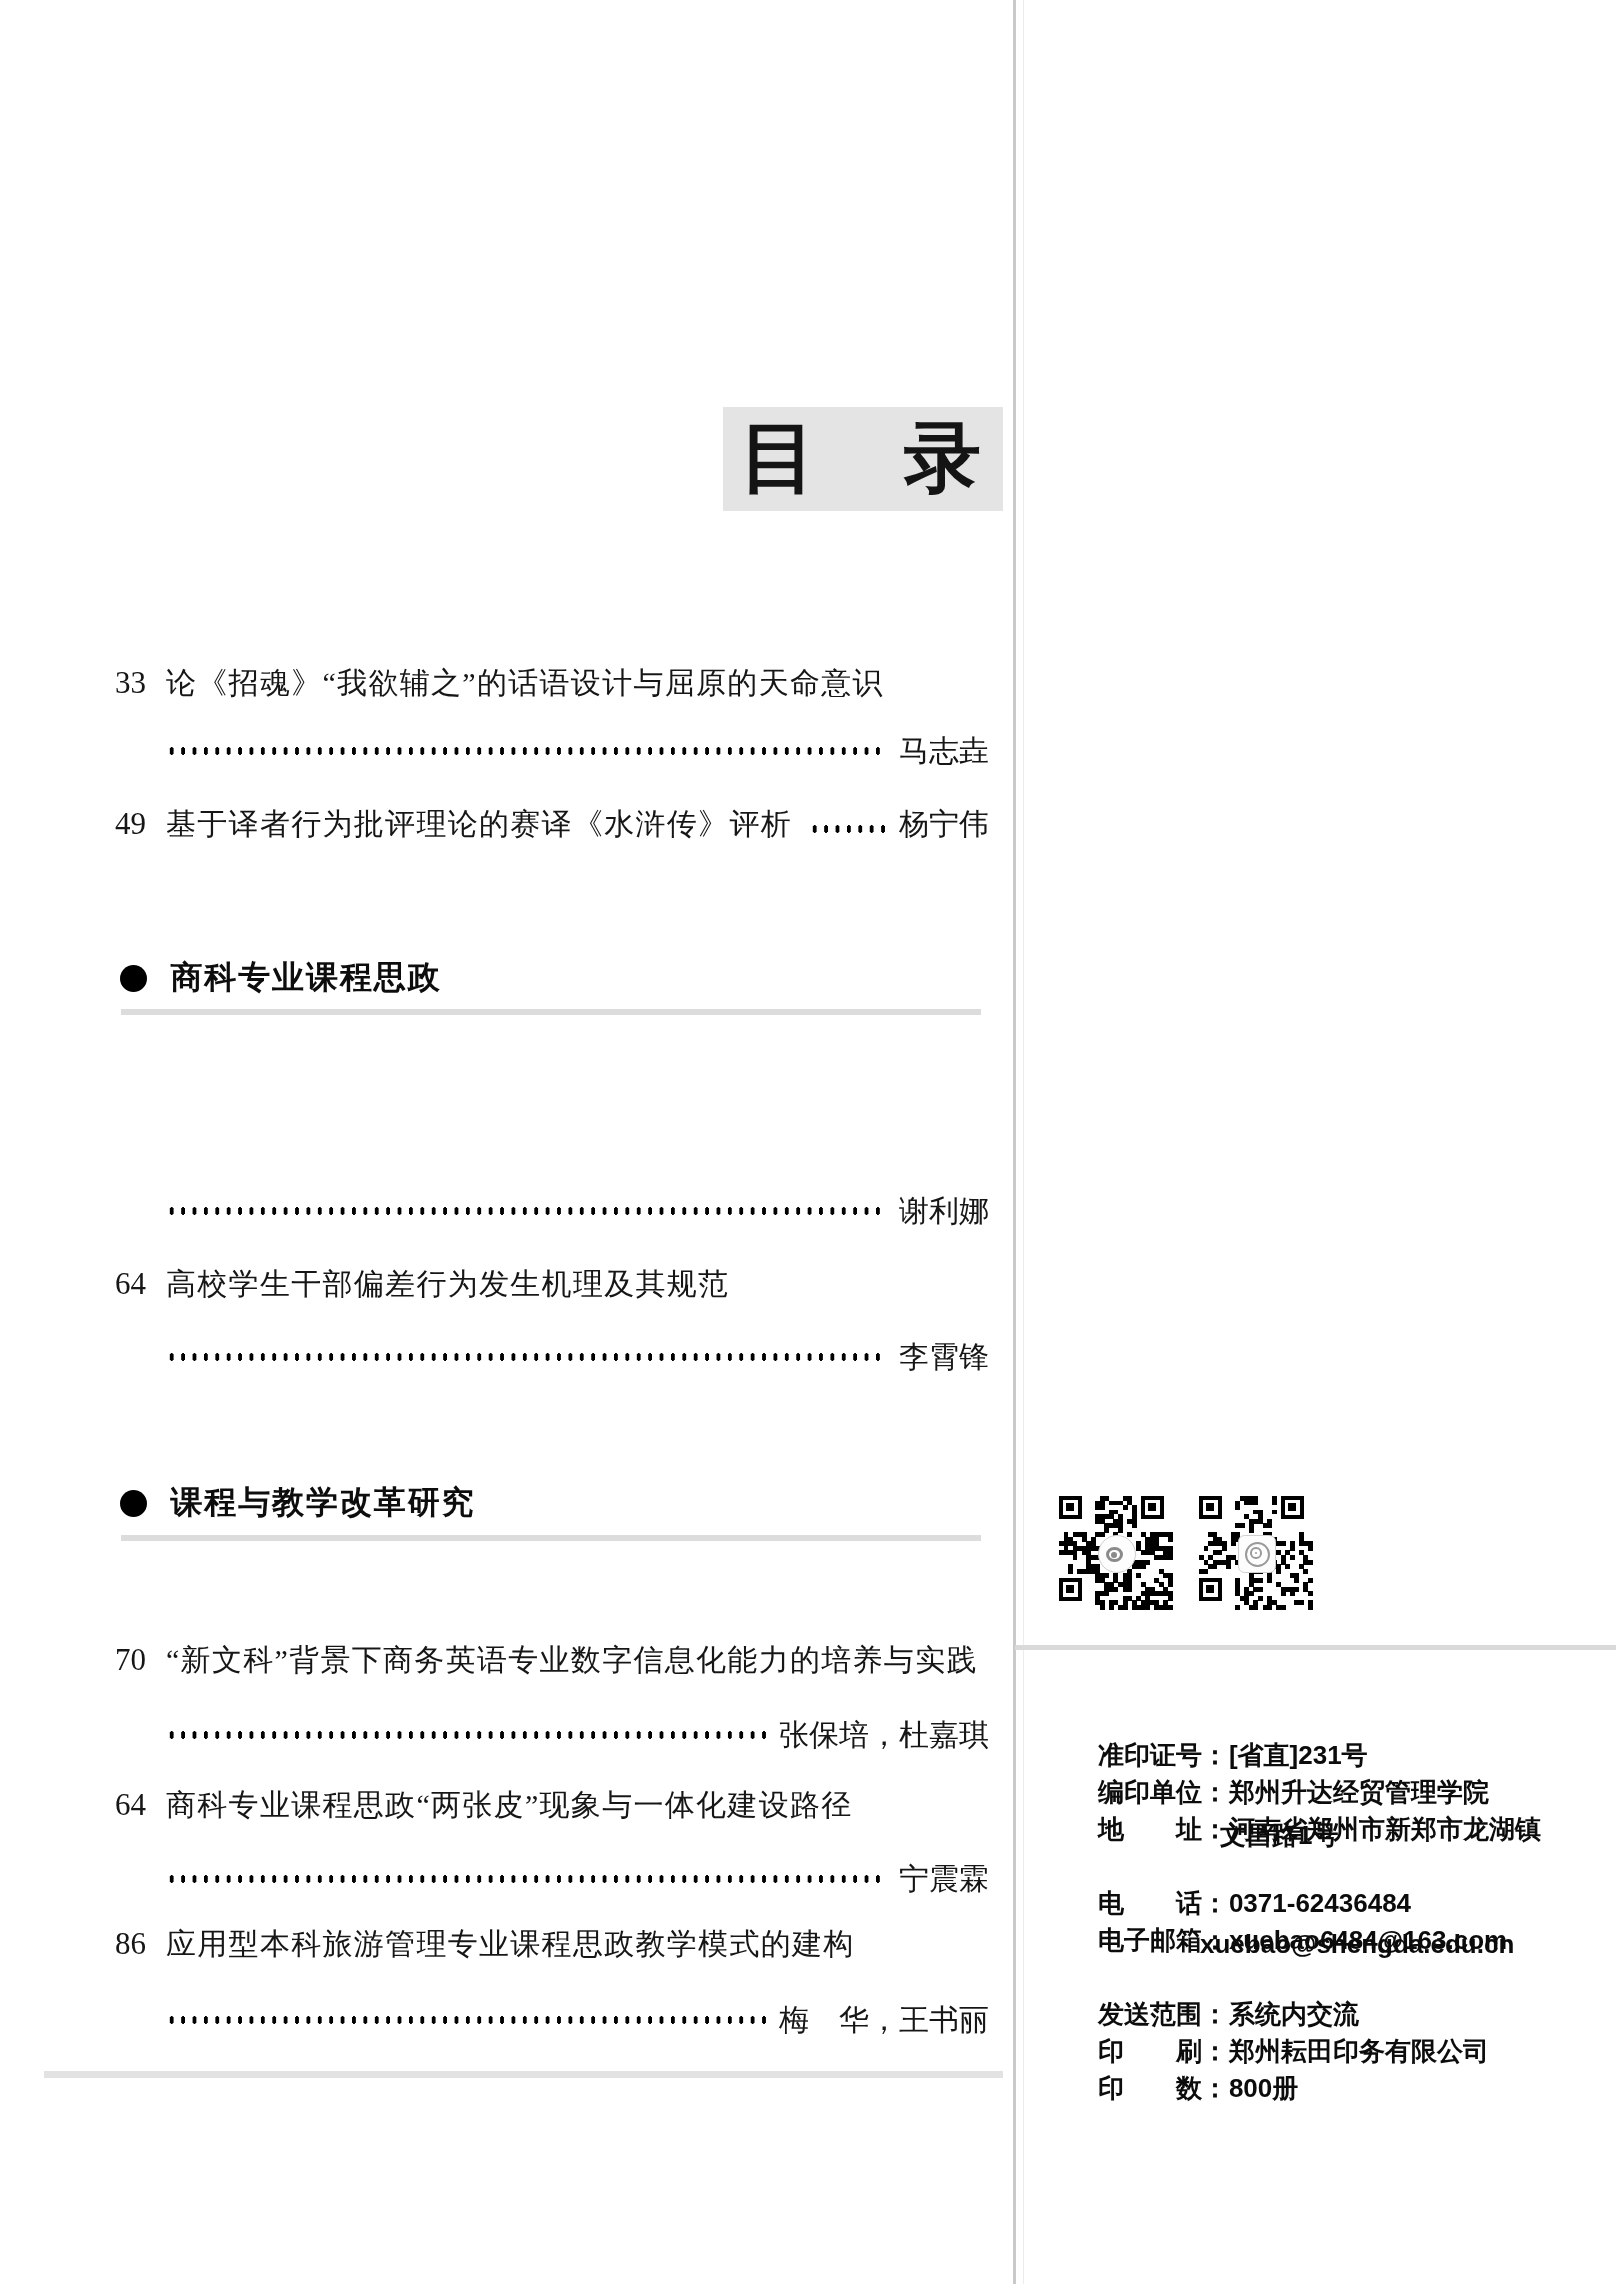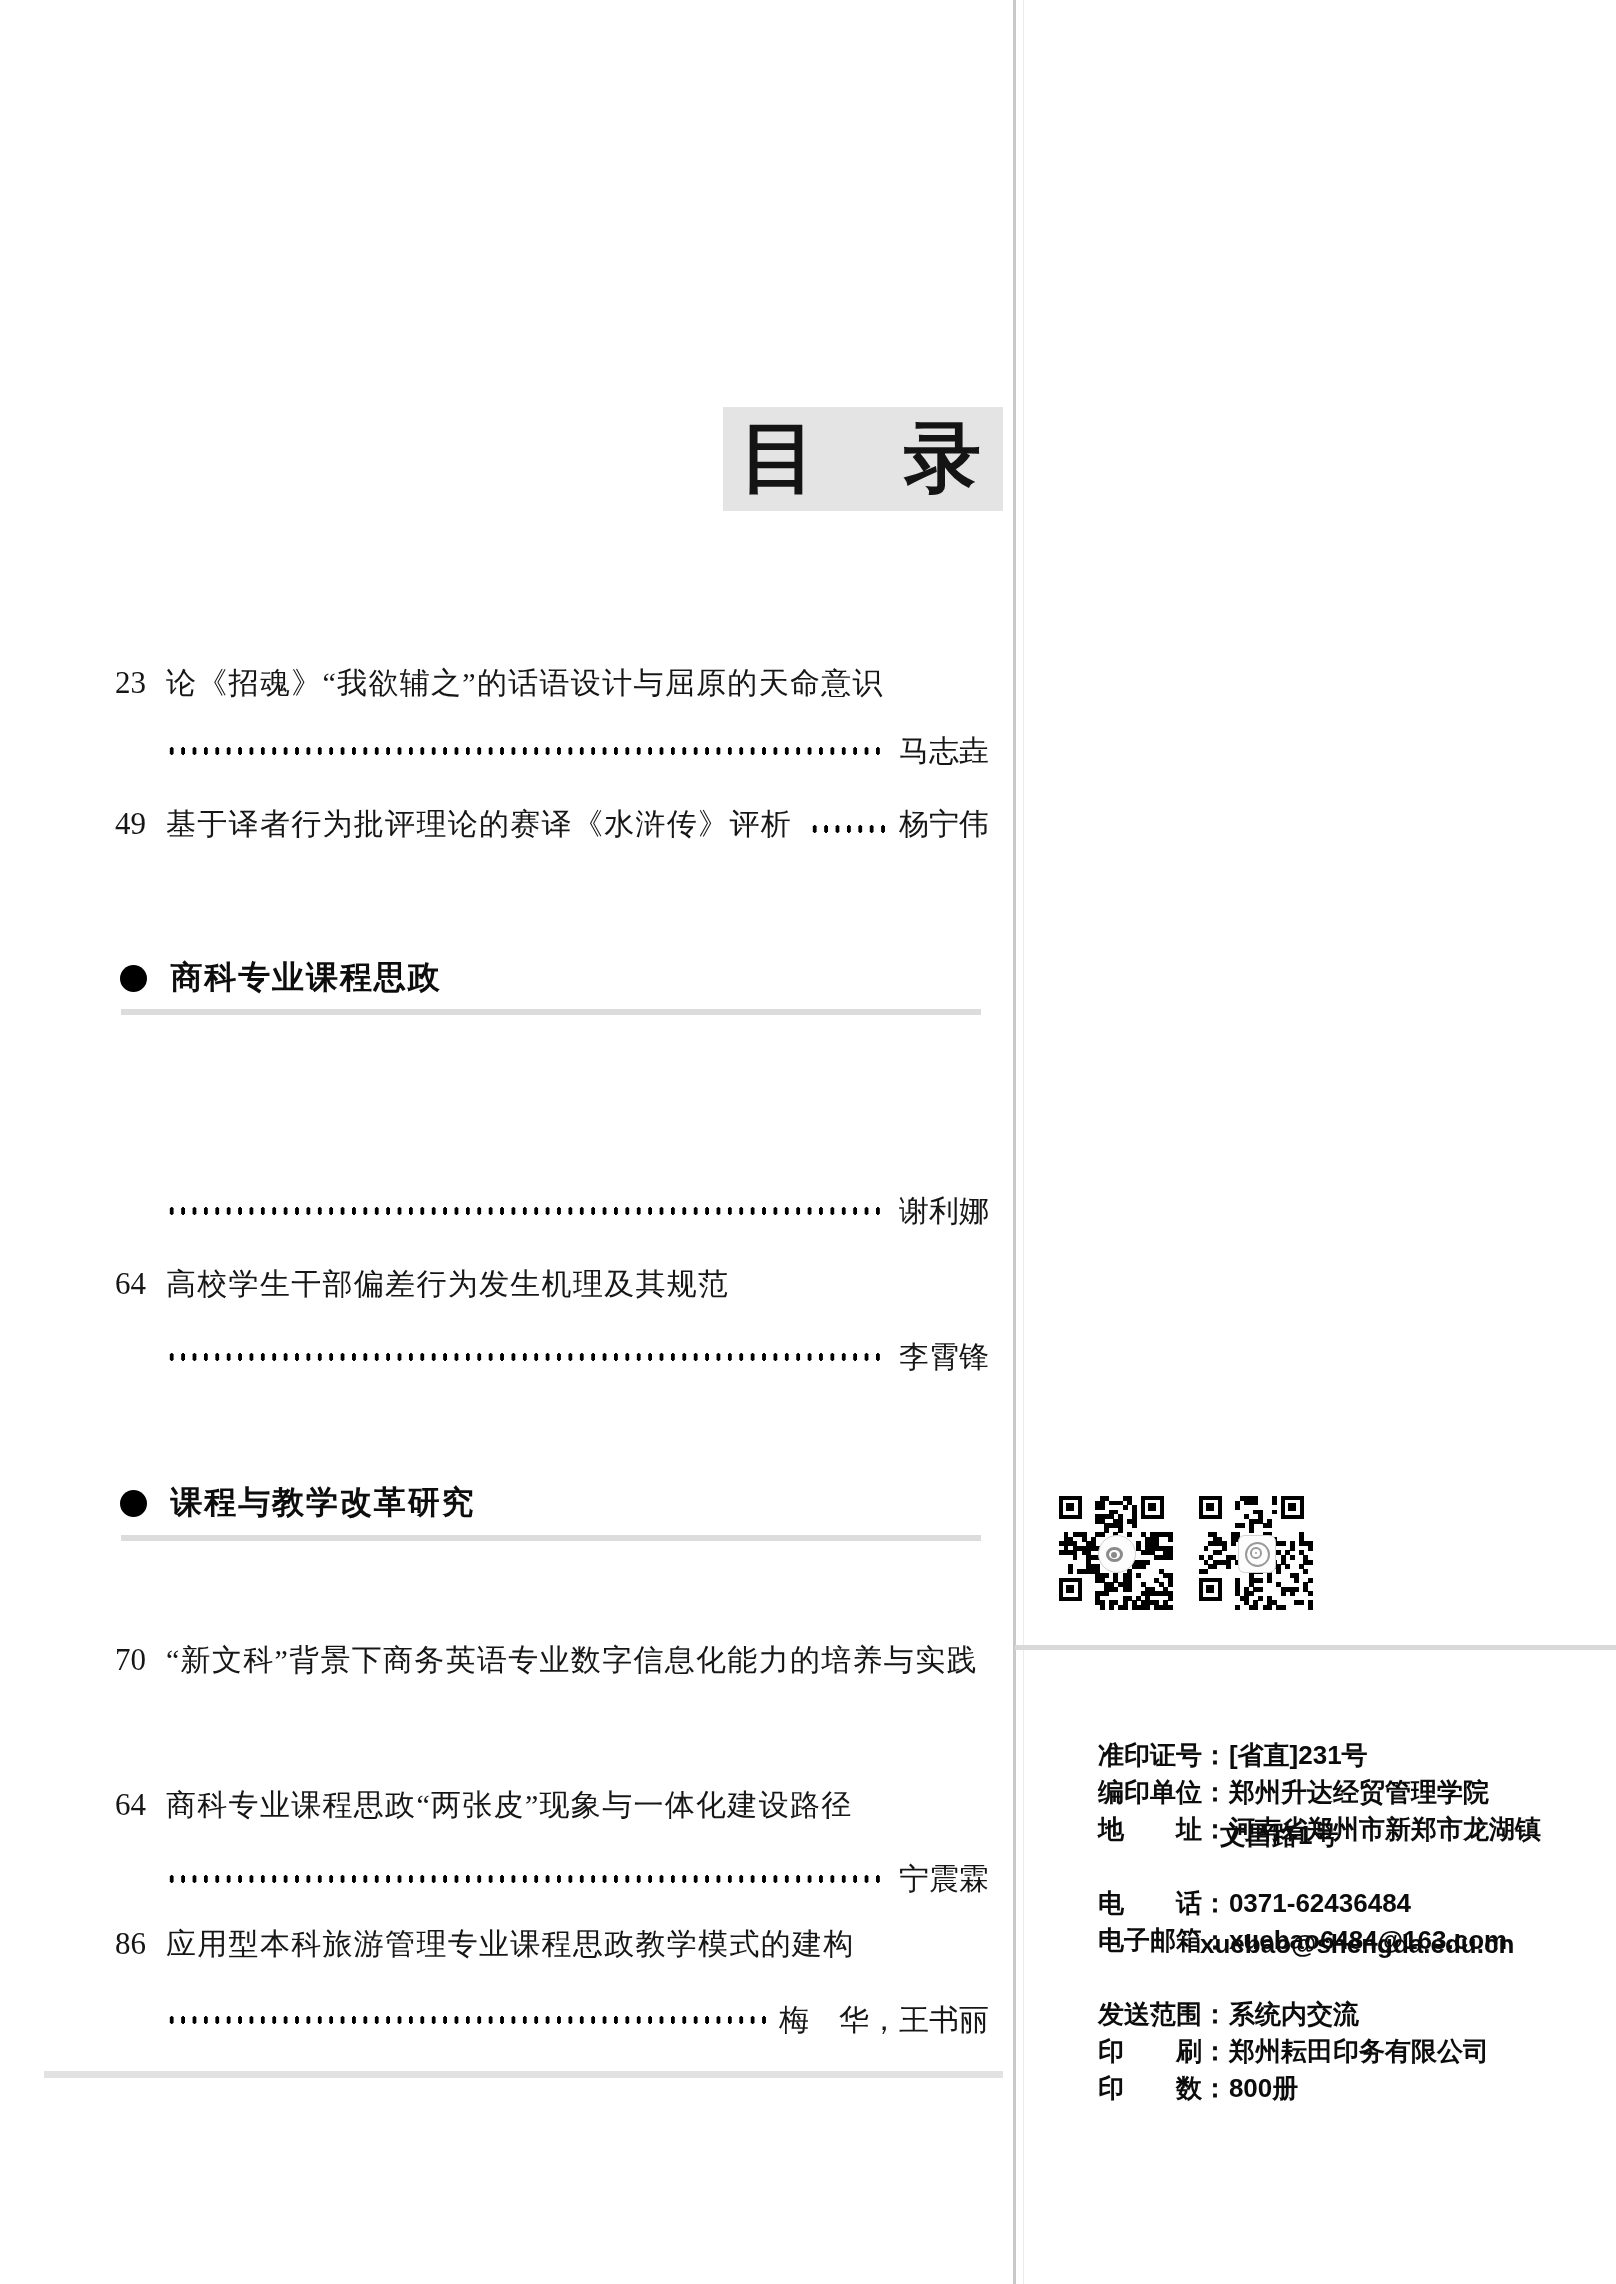--- a/index.html
+++ b/index.html
@@ -69,21 +69,21 @@
 <div class="page">
 
   <div class="vline"></div>
   <div class="vline2"></div>
 
   <div class="title-box">
     <span>目　录</span>
   </div>
 
   <div class="t-row" style="top:663px">
-    <span class="pg">23</span>
+    <span class="pg">33</span>
     <span class="ttl">论《招魂》“我欲辅之”的话语设计与屈原的天命意识</span>
   </div>
   <div class="a-row" style="top:732px">
     <span class="leader"></span>
     <span class="auth">马志垚</span>
   </div>
 
   <div class="t-row" style="top:804px">
     <span class="pg">49</span>
     <span class="ttl">基于译者行为批评理论的赛译《水浒传》评析</span>
@@ -113,20 +113,24 @@
 
   <div class="sec-row" style="top:1481px">
     <span class="bullet"></span>
     <span class="sec-ttl">课程与教学改革研究</span>
   </div>
   <div class="sec-rule" style="top:1535px"></div>
 
   <div class="t-row" style="top:1640px">
     <span class="pg">70</span>
     <span class="ttl">“新文科”背景下商务英语专业数字信息化能力的培养与实践</span>
+  </div>
+  <div class="a-row" style="top:1716px">
+    <span class="leader"></span>
+    <span class="auth">张保培，杜嘉琪</span>
   </div>
 
   <div class="t-row" style="top:1785px">
     <span class="pg">64</span>
     <span class="ttl">商科专业课程思政“两张皮”现象与一体化建设路径</span>
   </div>
   <div class="a-row" style="top:1860px">
     <span class="leader"></span>
     <span class="auth">宁震霖</span>
   </div>

